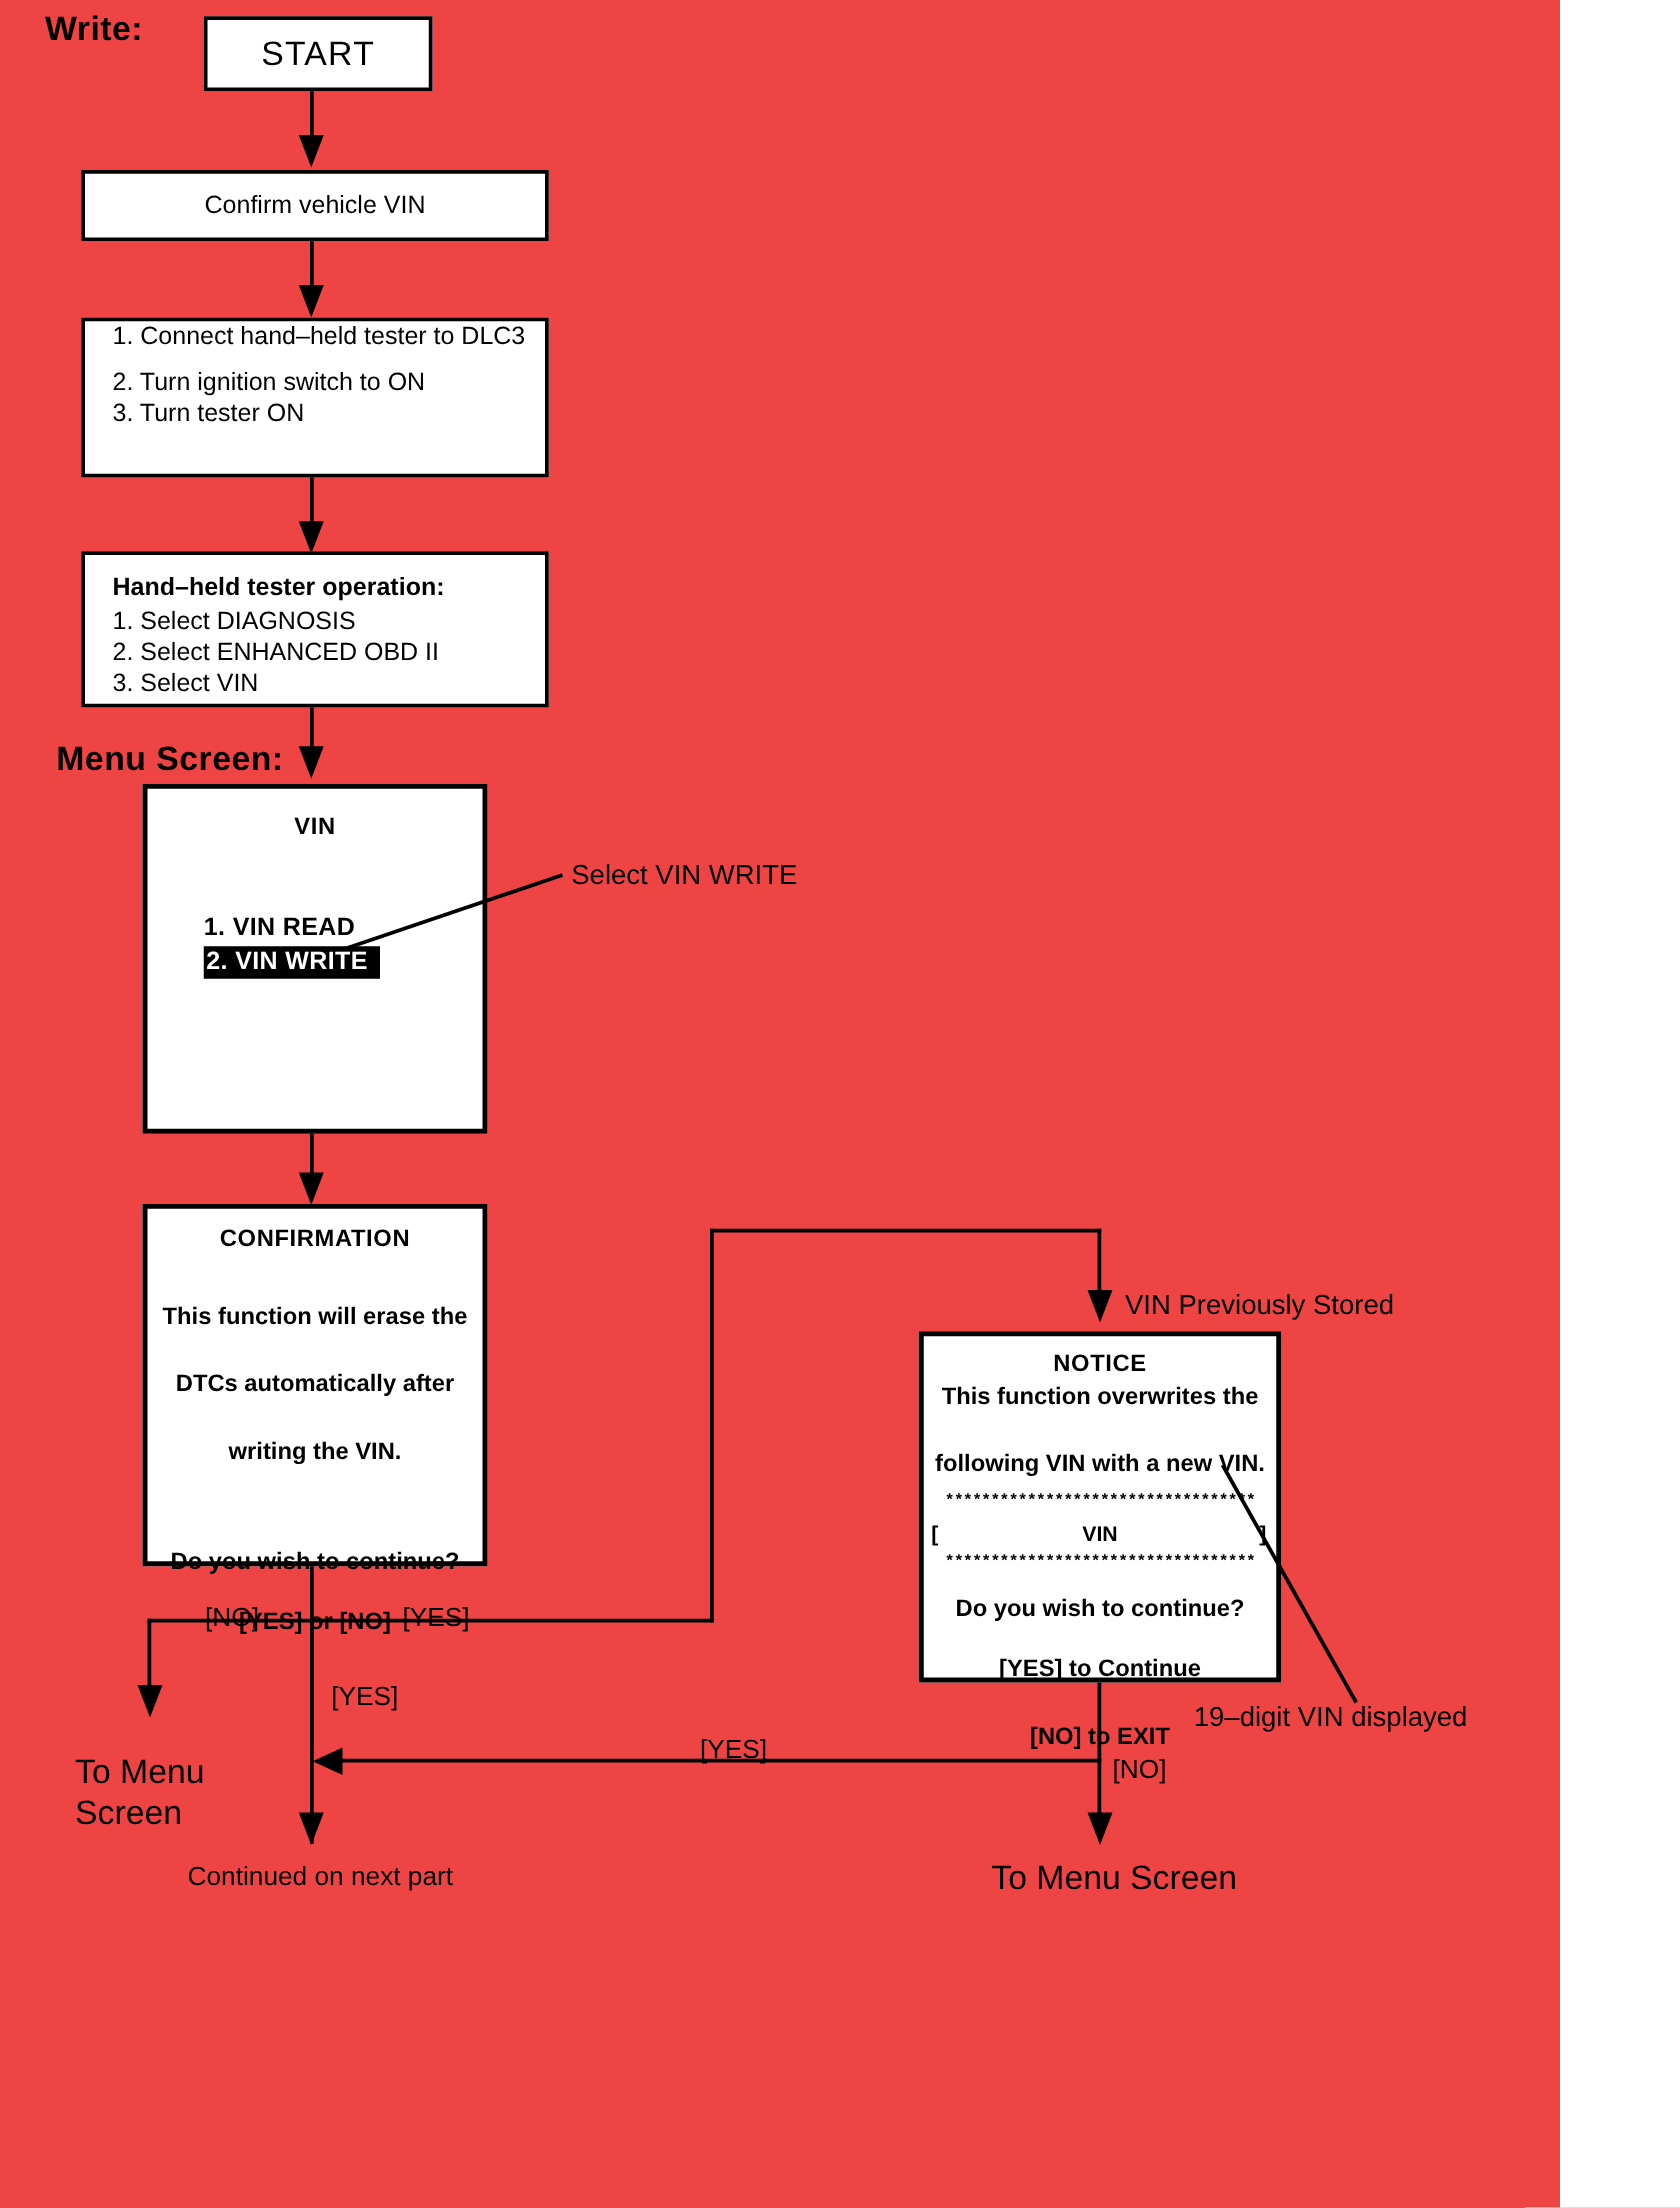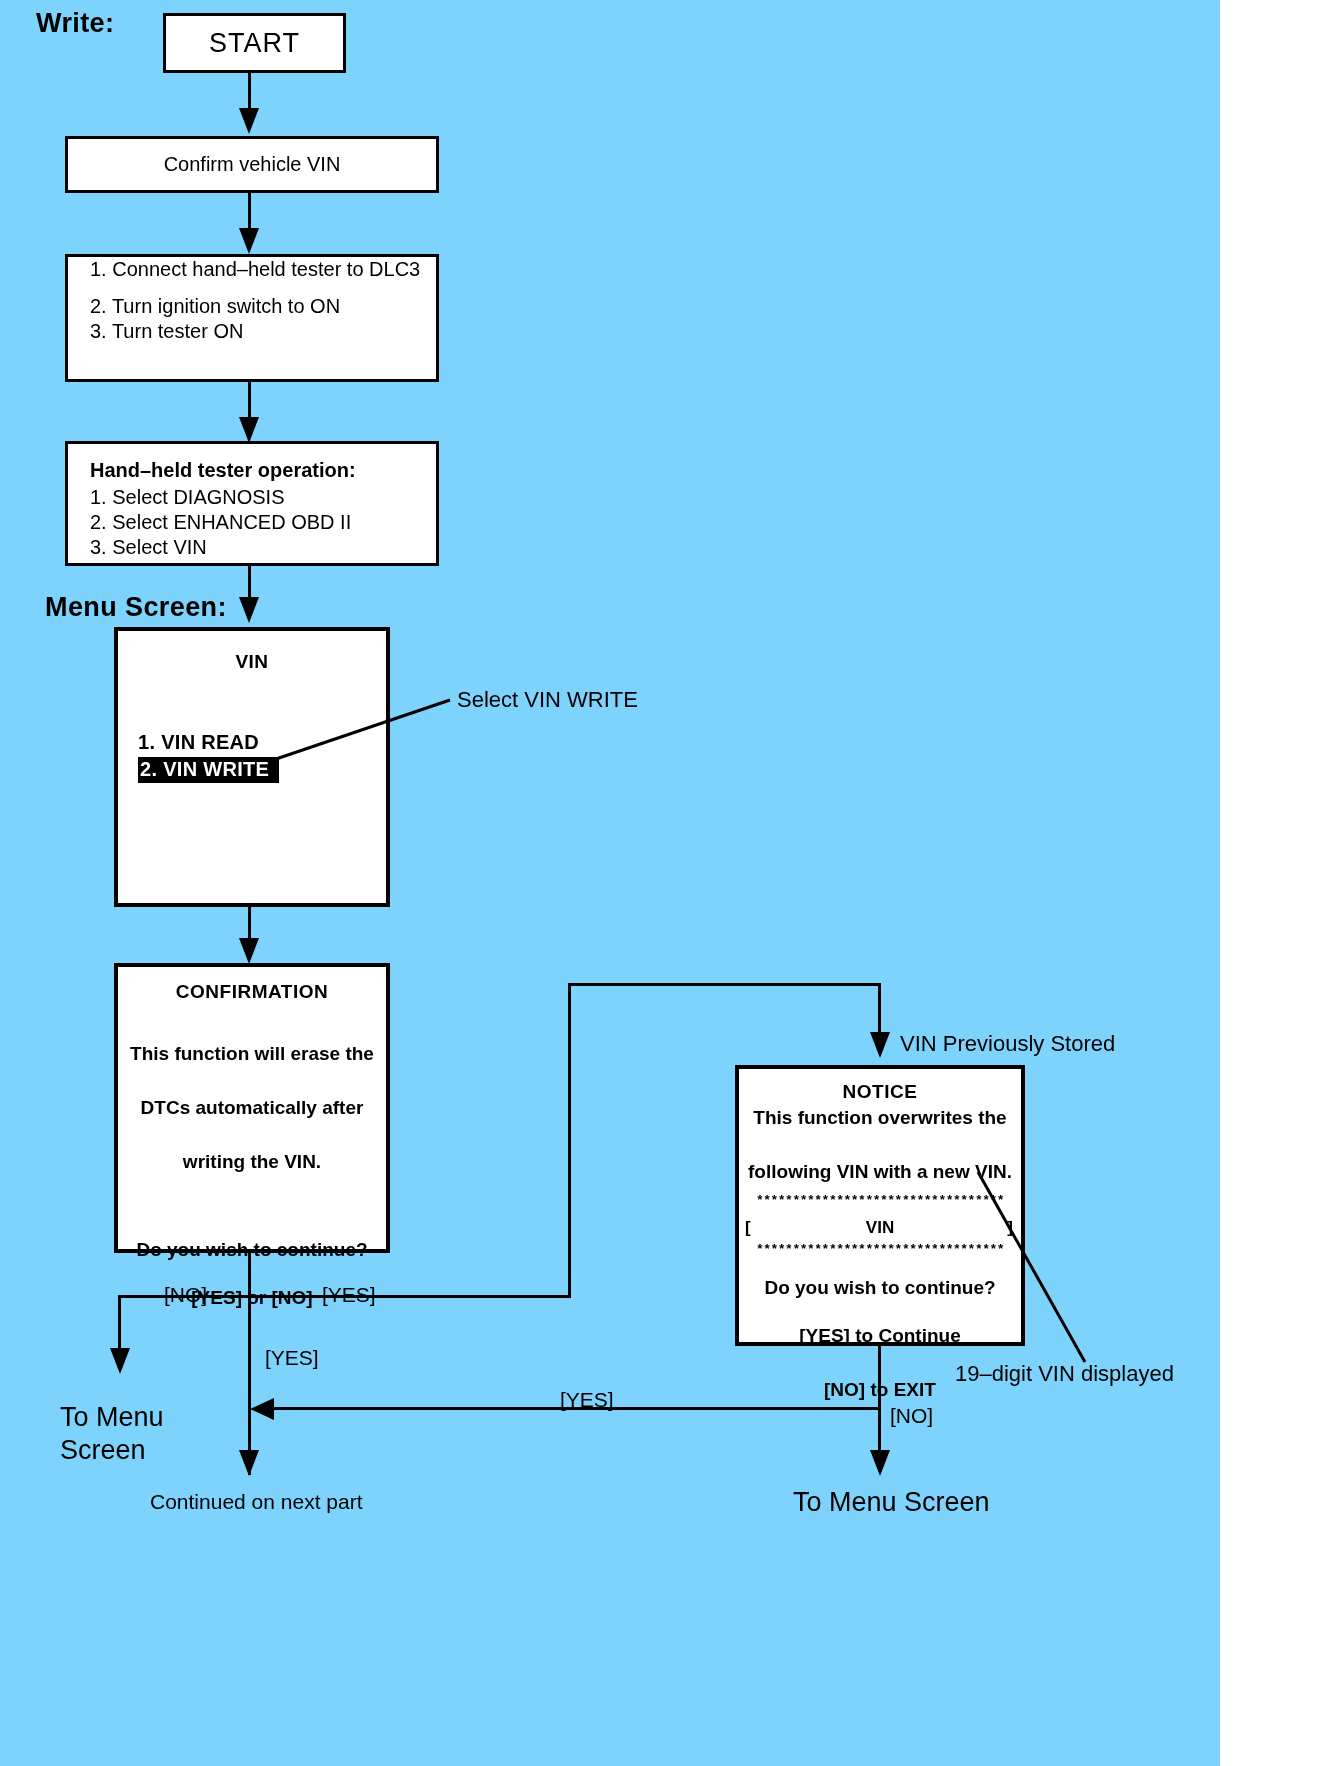--- a/index.html
+++ b/index.html
@@ -8,22 +8,23 @@
     background: #ffffff;
   }
   body {
     font-family: "Liberation Sans", sans-serif;
     color: #000000;
   }
   #canvas {
     position: relative;
     width: 1220px;
     height: 1766px;
-    background: #7dd3fc;
+    background: #ef4444;
     overflow: hidden;
+    padding-left: 28px;
   }
   .abs { position: absolute; }
 
   
   .section-label {
     font-weight: bold;
     font-size: 27px;
     letter-spacing: 0.4px;
     white-space: nowrap;
   }
@@ -182,21 +183,21 @@
     <div class="t-list" style="padding-top:0;">3. Select VIN</div>
   </div>
 
   <div class="abs vline" style="left:248px; top:566px; height:42px;"></div>
   <div class="abs arrow-down" style="left:239px; top:597px;"></div>
 
   <div class="abs section-label" style="left:45px; top:592px;">Menu Screen:</div>
 
   <div class="abs screen" style="left:114px; top:627px; width:276px; height:280px;">
     <div class="screen-title" style="margin-top:20px;">VIN</div>
-    <div style="margin-top:58px; padding-left:20px;">
+    <div style="margin-top:58px; padding-left:20px;margin-left:25px;">
       <div class="menu-item">1. VIN READ</div>
       <div class="menu-item selected" style="margin-top:3px;">2. VIN WRITE</div>
     </div>
   </div>
 
   <svg class="leader" style="left:0; top:0; width:1344px; height:1766px;">
     <line x1="276" y1="759" x2="450" y2="700" stroke="#000" stroke-width="3"></line>
   </svg>
   <div class="abs callout-text" style="left:457px; top:687px;">Select VIN WRITE</div>
 

